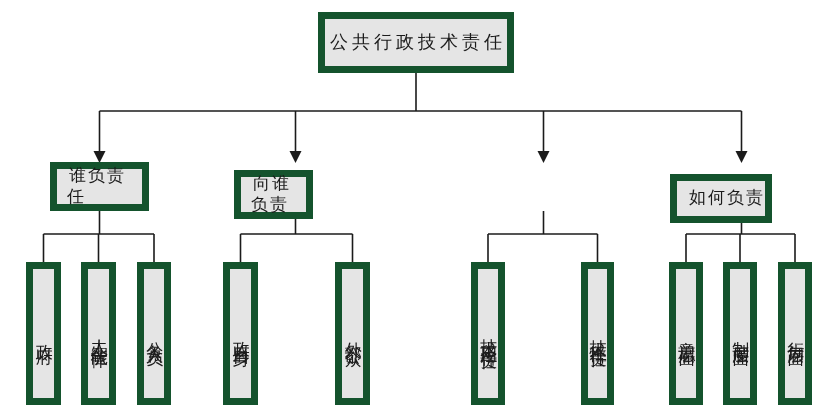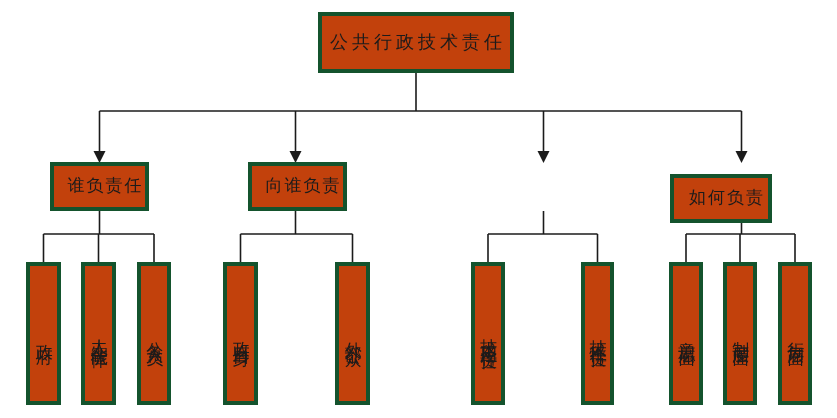--- a/index.html
+++ b/index.html
@@ -14,38 +14,38 @@
   }
   .connectors {
     position: absolute;
     left: 0; top: 0;
     width: 837px; height: 418px;
     pointer-events: none;
   }
   .node {
     position: absolute;
     box-sizing: border-box;
-    background: #c2410c;
-    border: 4px solid #14532d;
+    background: #e5e5e5;
+    border: 7px solid #14532d;
     display: flex;
     align-items: center;
     justify-content: center;
     text-align: left;
     line-height: 1.2;
   }
   .root {
     left: 318px; top: 12px; width: 196px; height: 61px;
     font-size: 18px; letter-spacing: 4px; text-indent: 4px;
   }
   .l2 {
     top: 162px; height: 49px;
     font-size: 17px; letter-spacing: 2px; text-indent: 2px; padding-left: 10px;
   }
   .l2-1 { left: 50px;  width: 99px; }
-  .l2-2 { left: 248px; width: 99px; }
+  .l2-2 { left: 234px; width: 79px; margin-top: 8px; }
   .l2-3 { left: 495px; width: 97px; }
   .l2-4 { left: 670px; width: 102px; margin-top: 12px; }
   .l3 {
     top: 262px; height: 143px;
     font-size: 17px;
   }
   .l3 span {
     writing-mode: vertical-rl;
     text-orientation: upright;
     letter-spacing: 3px;

